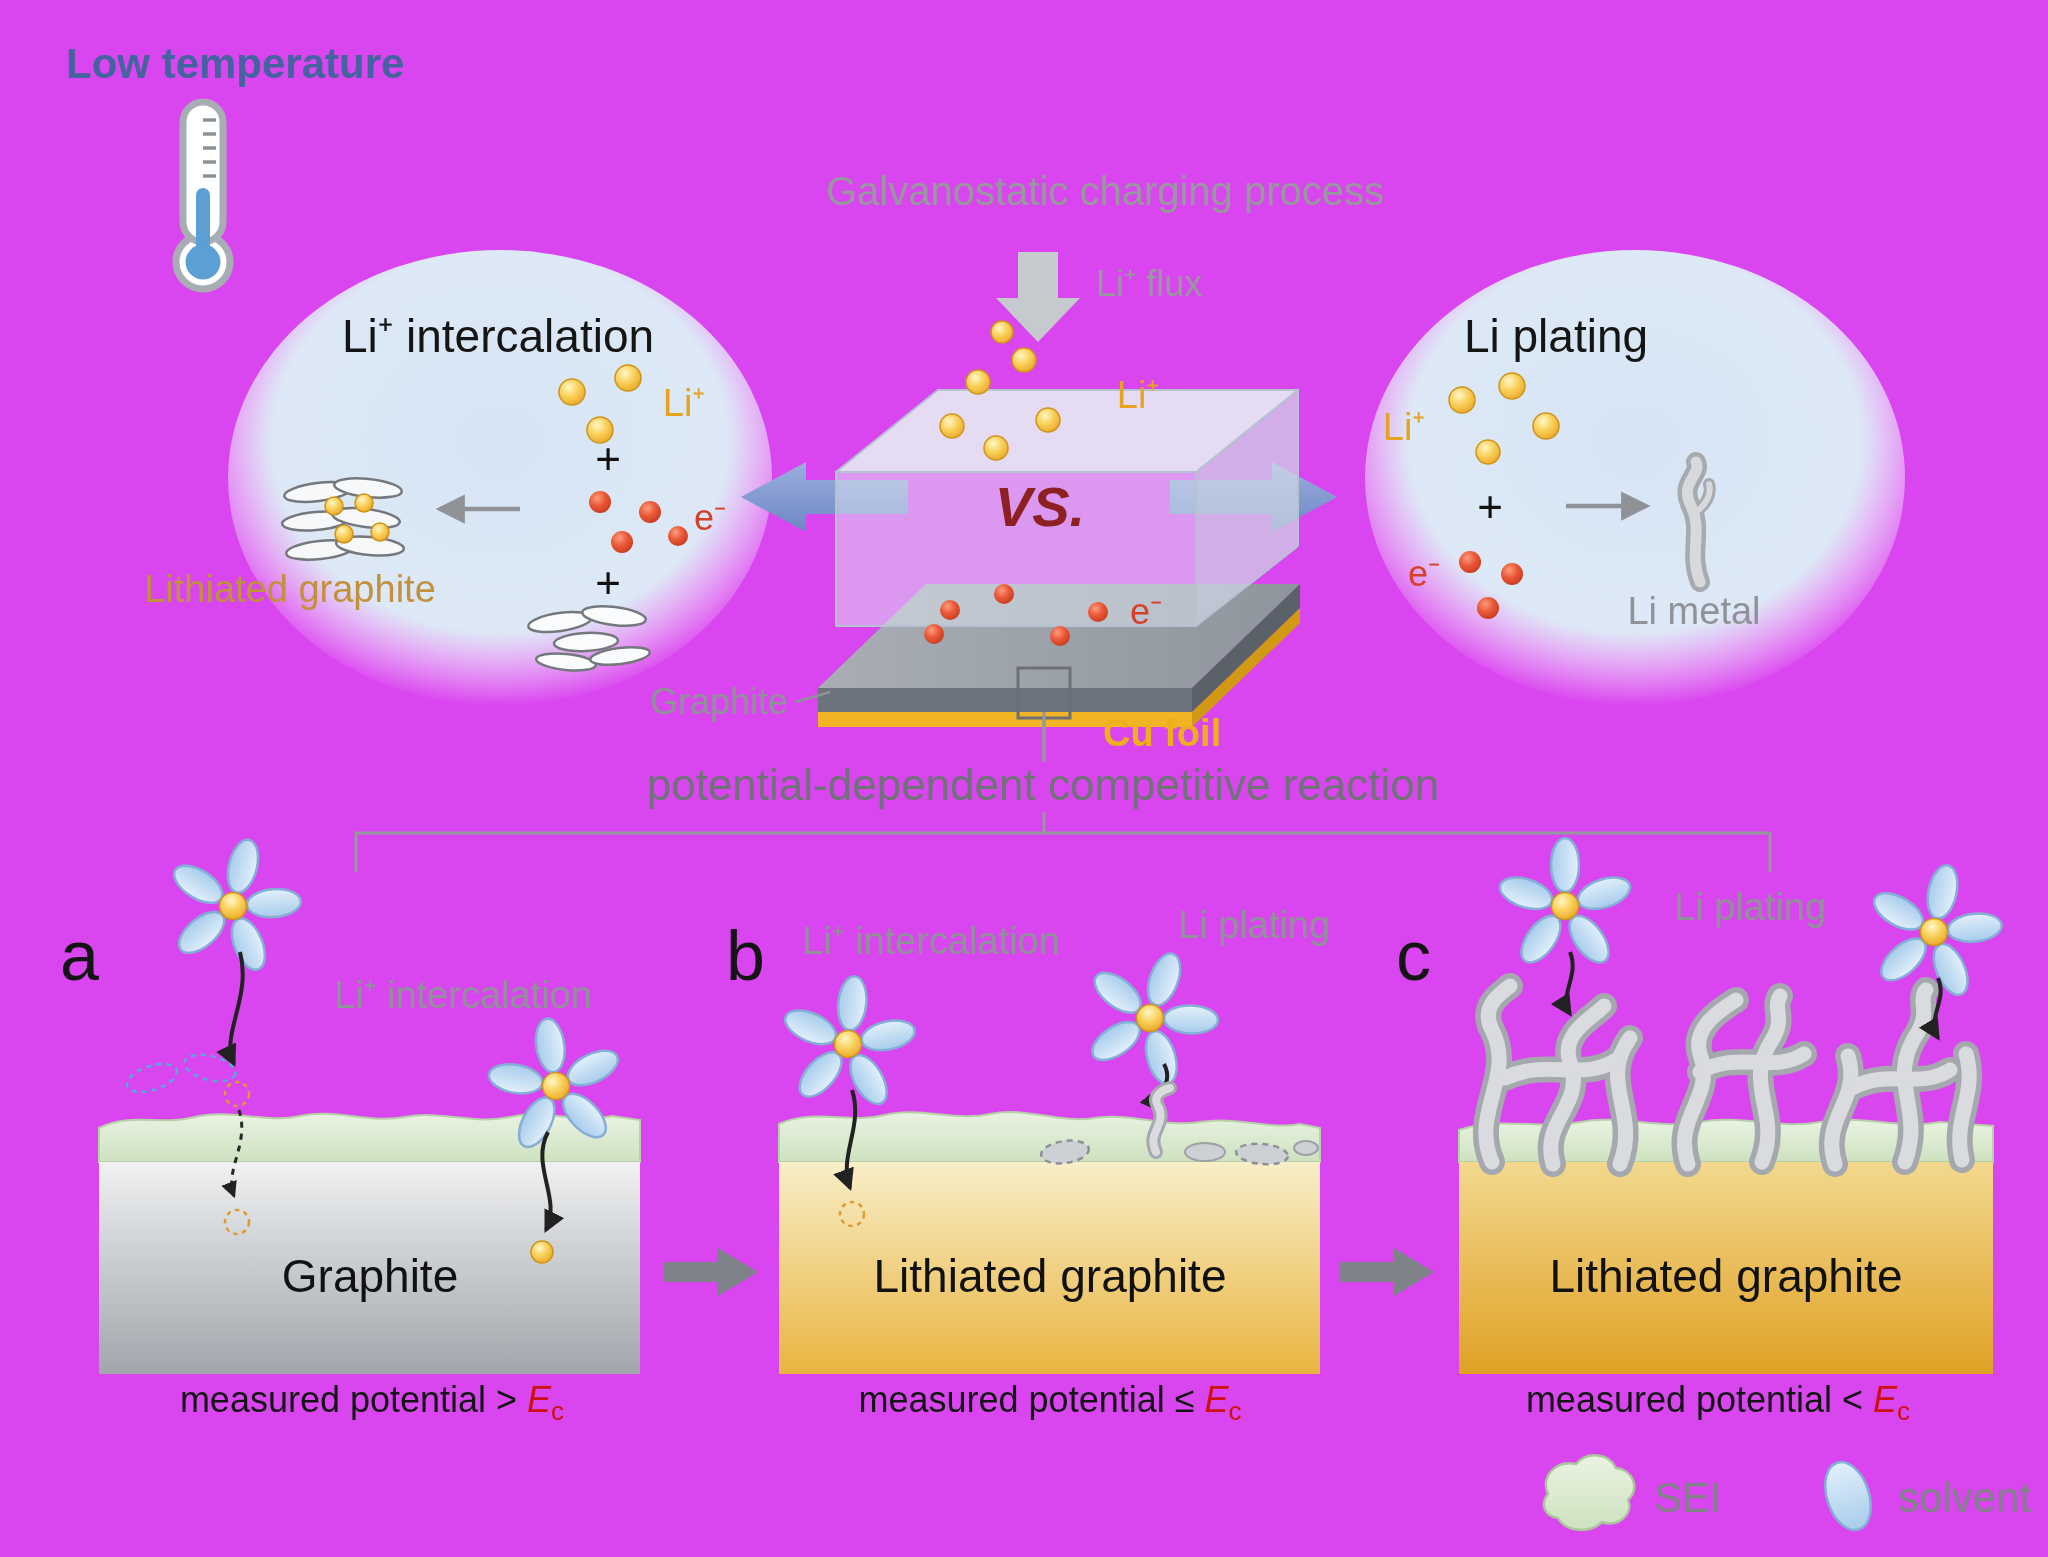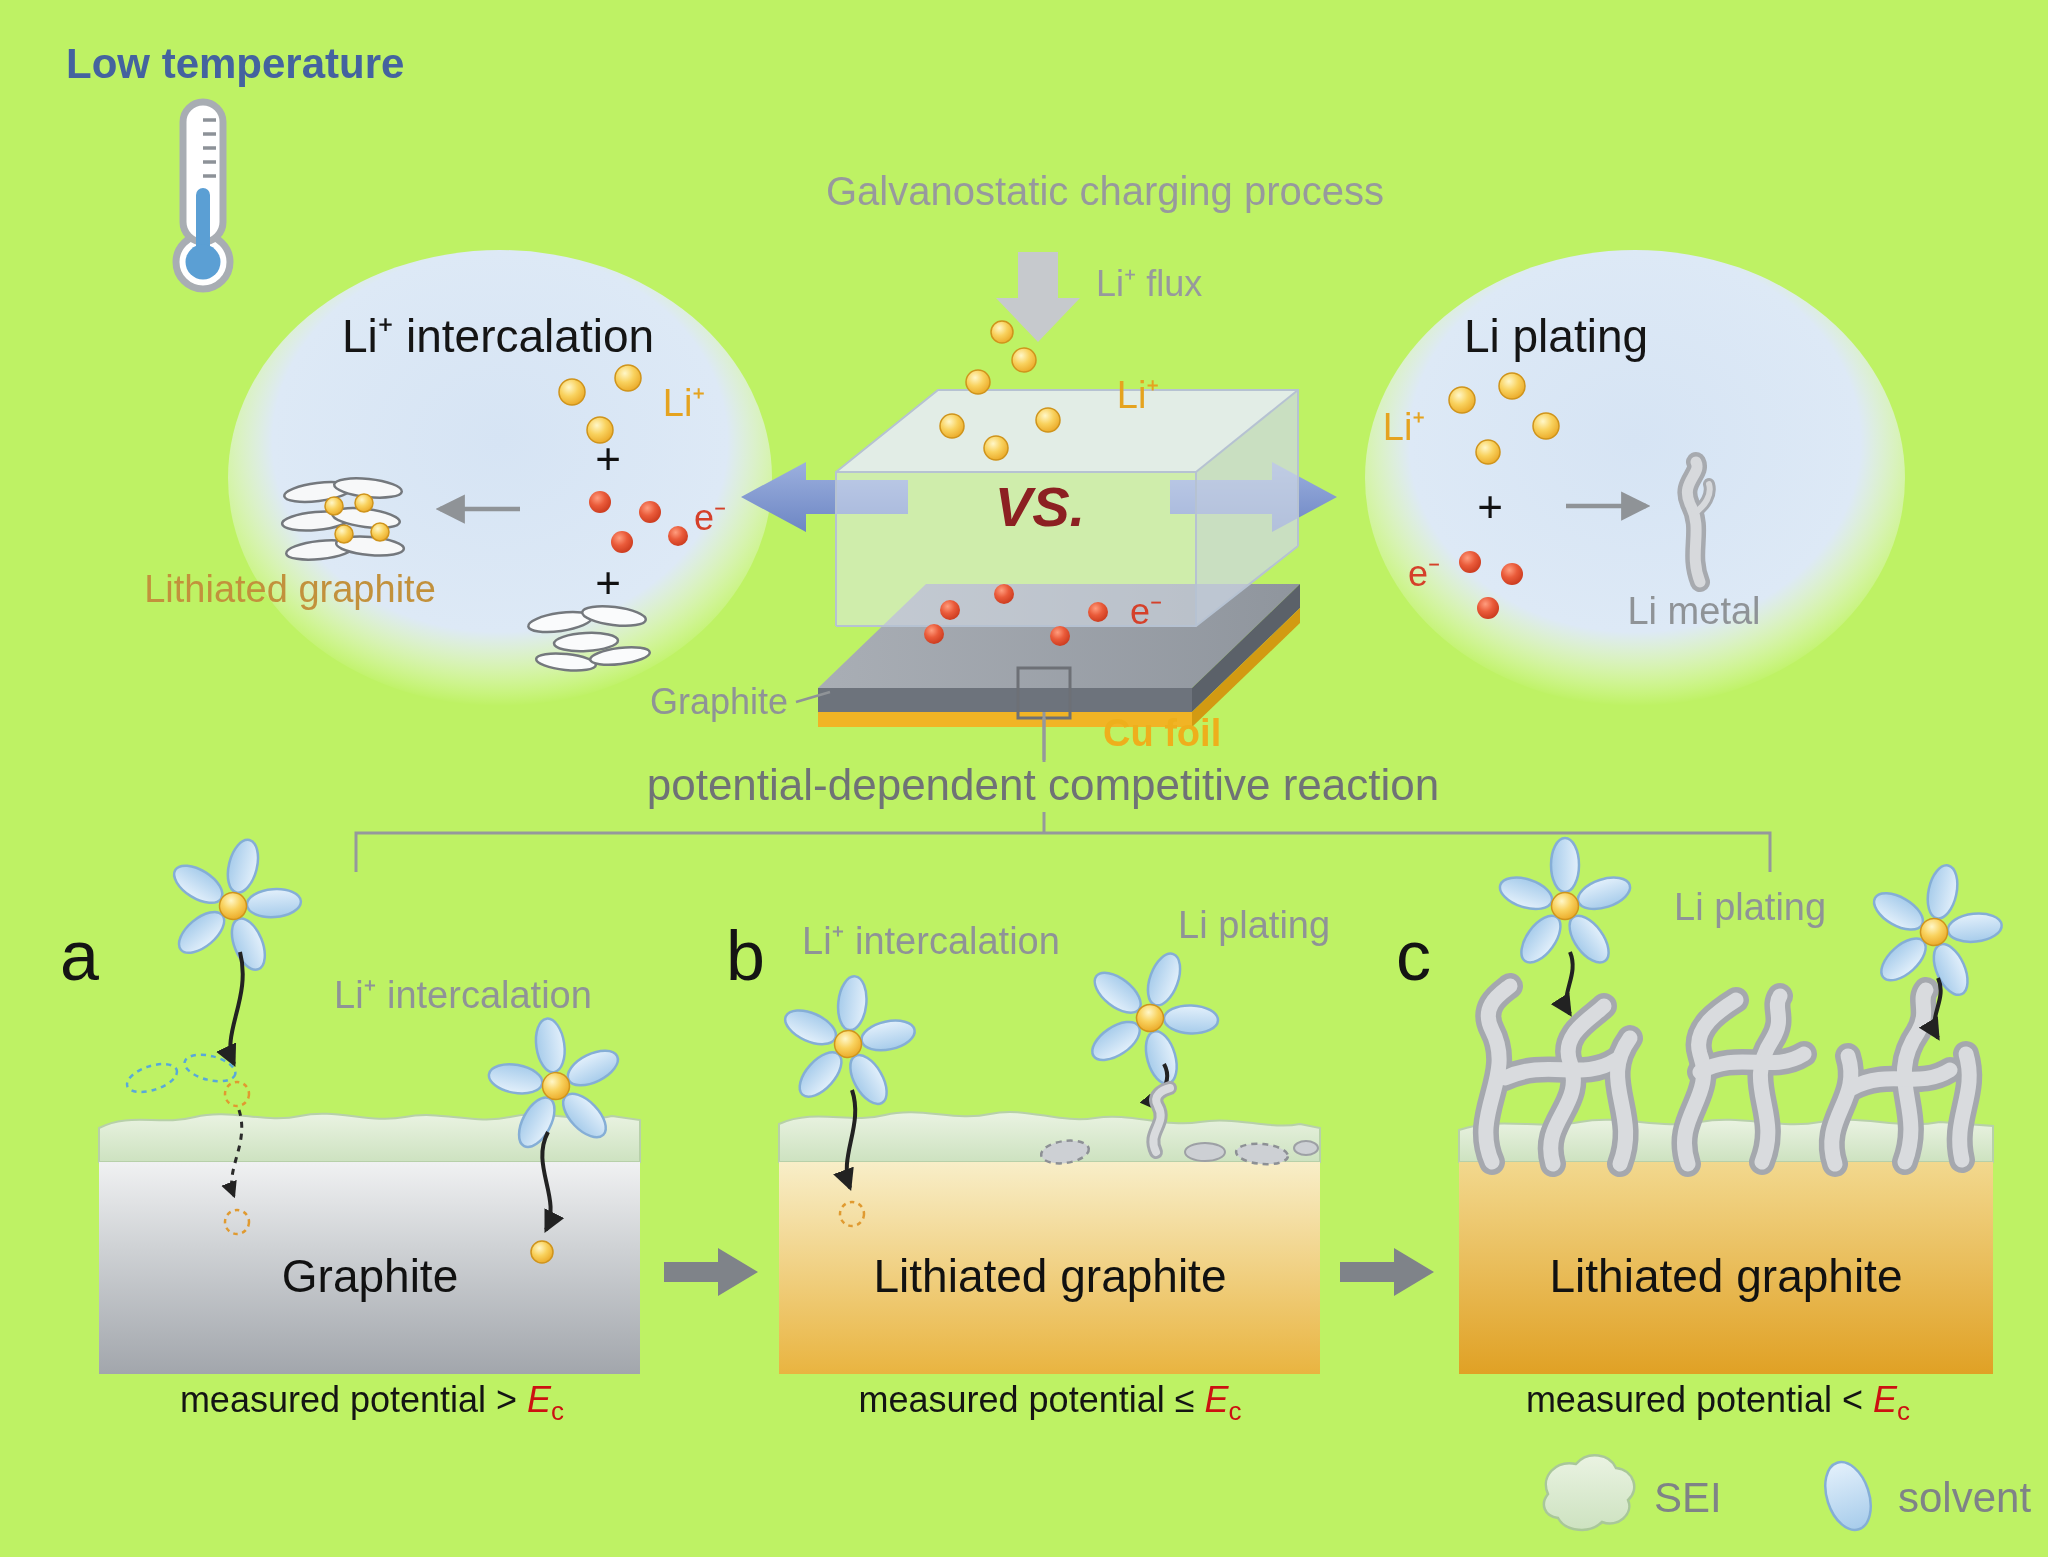--- a/index.html
+++ b/index.html
@@ -1,16 +1,16 @@
 <!DOCTYPE html>
 <html><head>
 <meta charset="utf-8">
 <style>
   html, body { margin: 0; padding: 0; background: #ffffff; }
-  .stage { position: relative; width: 2048px; height: 1557px; background: #bef264; overflow: hidden; }
+  .stage { position: relative; width: 2048px; height: 1557px; background: #d946ef; overflow: hidden; }
   svg text { font-family: "Liberation Sans", sans-serif; }
 </style>
 </head>
 <body>
 
 <div class="stage">
 <svg width="2048" height="1557" viewBox="0 0 2048 1557" xmlns="http://www.w3.org/2000/svg">
   <defs>
     <radialGradient id="liGrad" cx="38%" cy="32%" r="78%">
       <stop offset="0%" stop-color="#fff7c8"></stop>

